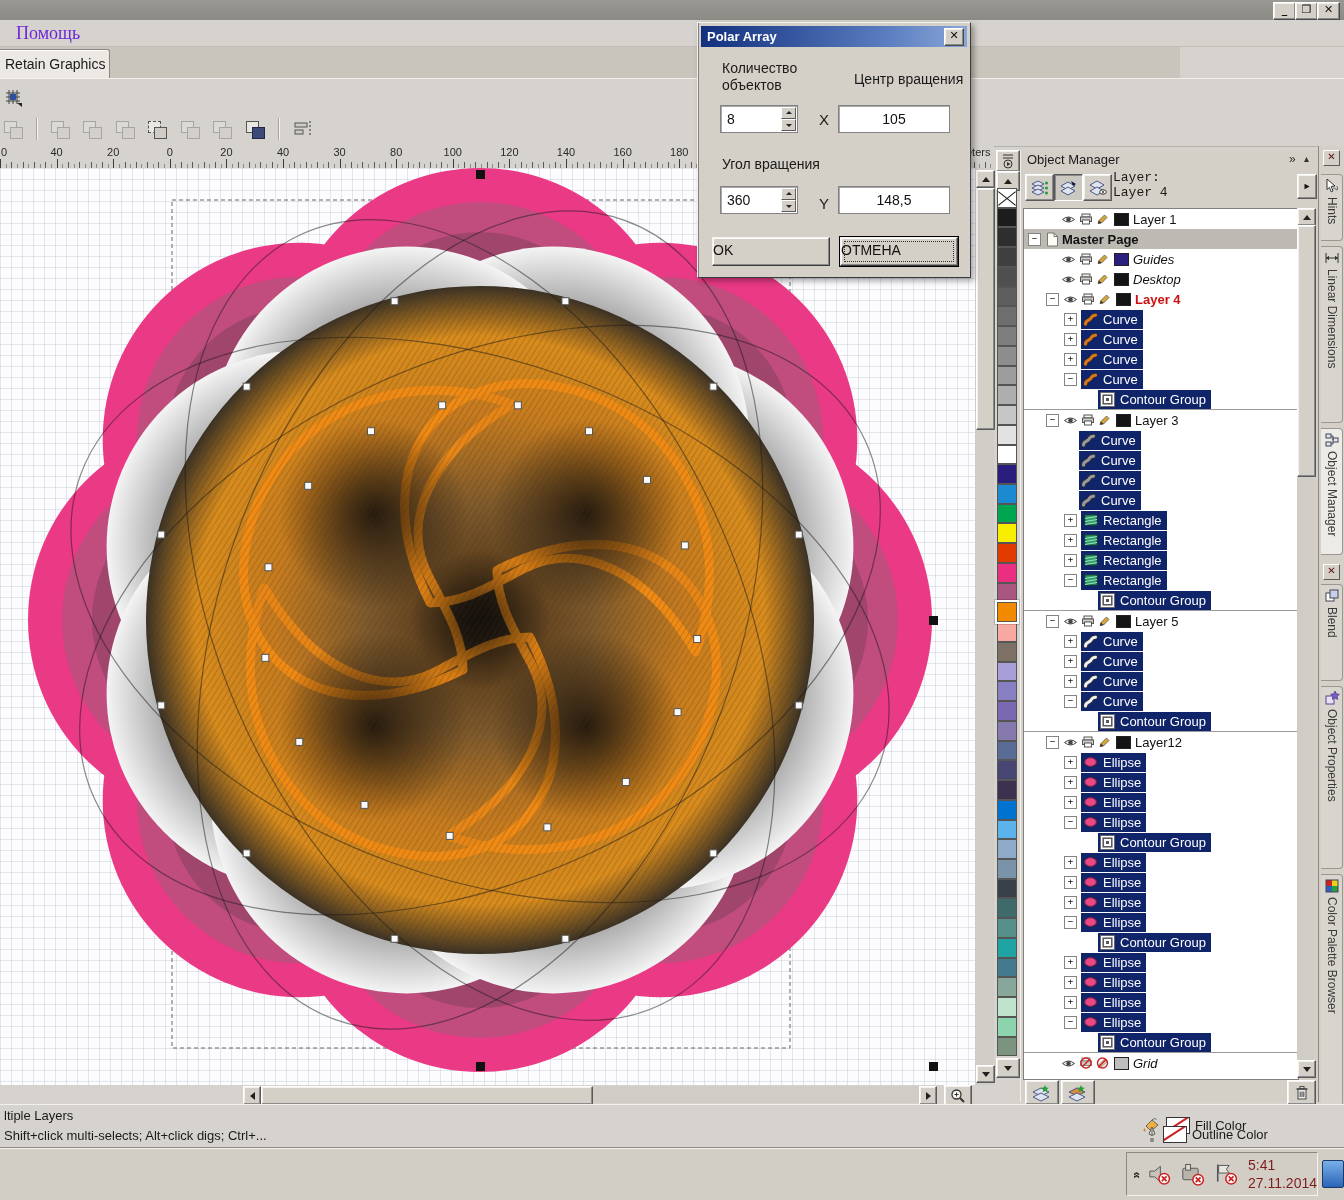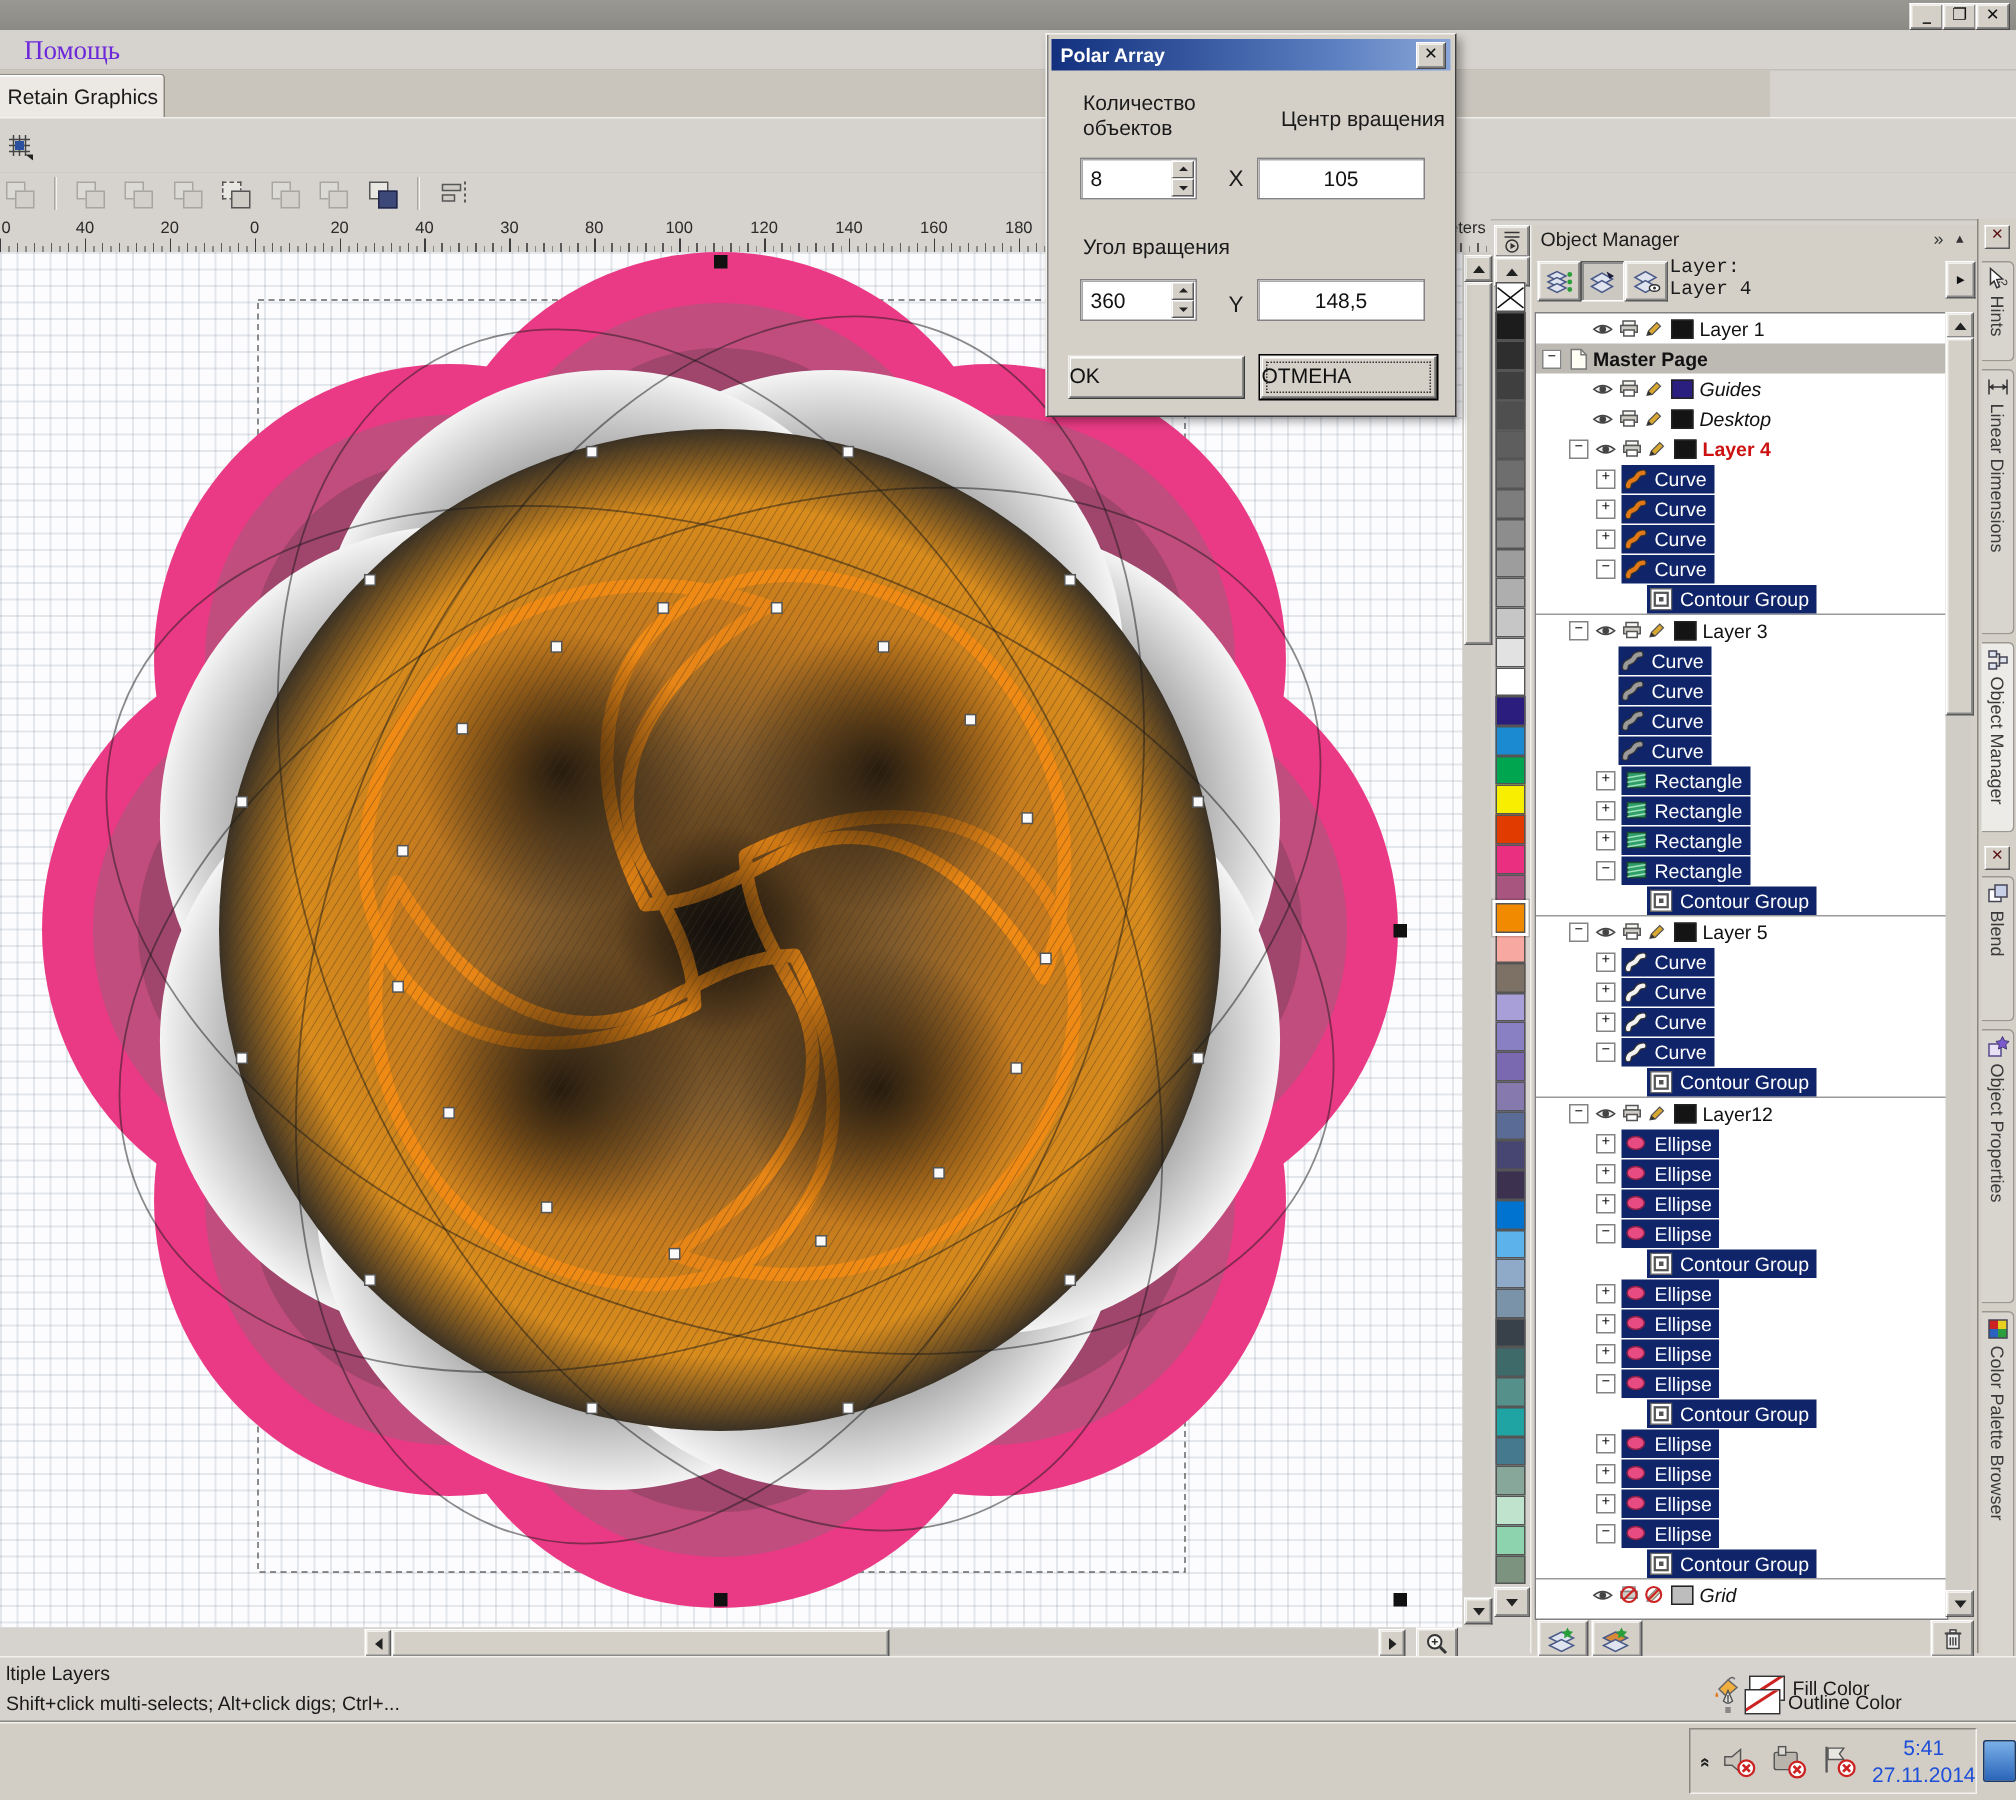--- a/index.html
+++ b/index.html
@@ -113,21 +113,21 @@
           font:bold 10px "DejaVu Sans",sans-serif;line-height:12px;text-align:center;color:#5a1010;}
   
   #statusbar{left:0;top:1104px;width:1344px;height:43px;background:#d6d3ce;border-top:1px solid #f2f0ec;}
   .stline{position:absolute;left:4px;font-size:13px;color:#1a1a1a;}
   .colorrow{position:absolute;display:flex;align-items:center;gap:5px;font-size:13px;color:#1a1a1a;}
   .xsw{width:22px;height:15px;background:#fff;border:1px solid #333;position:relative;overflow:hidden;}
   .xsw::before{content:"";position:absolute;left:-3px;top:14px;width:32px;height:2px;background:#c22;transform:rotate(-33deg);transform-origin:left;}
   #taskbar{left:0;top:1147px;width:1344px;height:53px;background:#d2cec6;border-top:1px solid #8a8880;box-shadow:inset 0 1px 0 #f4f2ee;}
   #tray{left:1126px;top:4px;width:192px;height:44px;border:1px solid;border-color:#8a8880 #f4f2ee #f4f2ee #8a8880;
         display:flex;align-items:center;gap:7px;padding-left:8px;box-sizing:border-box;}
-  #traytime{margin-left:2px;font-size:14px;color:#1d4ed8;text-align:center;line-height:18px;}
+  #traytime{margin-left:2px;font-size:14px;color:#7f1d1d;text-align:left;line-height:18px;}
   #bluemon{left:1322px;top:12px;width:20px;height:26px;background:linear-gradient(#7ab0e8,#2a64b8);border:1px solid #1a3a6a;border-radius:2px;}
   .chev{font-size:12px;color:#222;font-weight:bold;letter-spacing:-2px;transform:rotate(90deg);display:inline-block;}
   svg{display:block;}
 </style>
 </head>
 <body>
 
 <div id="titlebar" class="abs">
   <div class="winbtn abs" style="right:48px;">_</div>
   <div class="winbtn abs" style="right:26px;">❐</div>

